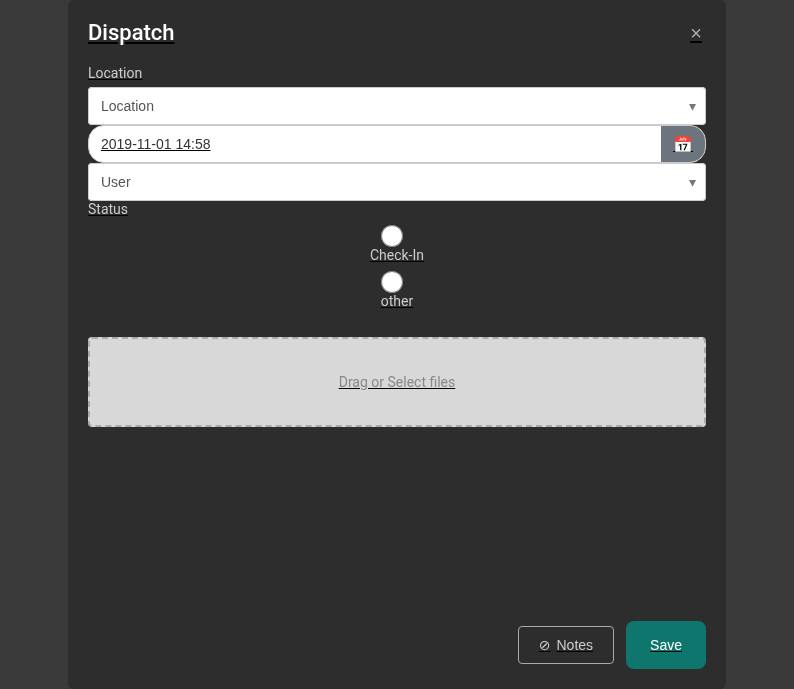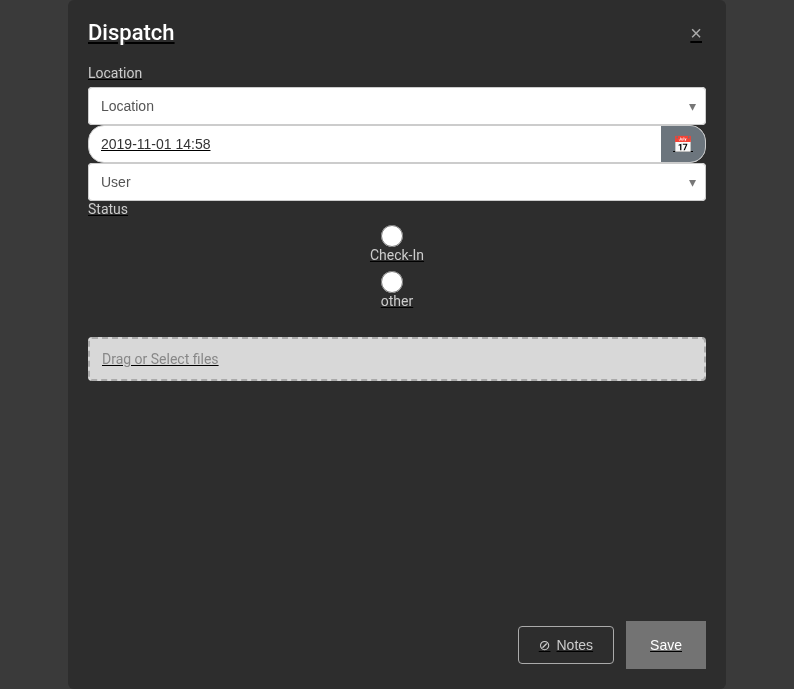--- a/index.html
+++ b/index.html
@@ -164,22 +164,22 @@
       font-size: 14px;
       color: #333333;
       outline: none;
       height: 42px;
     }
 
     .dropzone {
       border: 2px dashed #aaaaaa;
       border-radius: 4px;
       background: #d8d8d8;
-      text-align: left;
-      padding: 12px;
+      text-align: center;
+      padding: 35px;
       color: #888888;
       font-size: 14px;
       cursor: pointer;
       margin-top: 6px;
     }
 
     .modal-footer {
       display: flex;
       justify-content: flex-end;
       align-items: center;
@@ -195,25 +195,25 @@
       padding: 10px 20px;
       border-radius: 4px;
       font-size: 14px;
       cursor: pointer;
       display: flex;
       align-items: center;
       gap: 6px;
     }
 
     .save-btn {
-      background: #737373;
+      background: #0f766e;
       border: none;
       color: #ffffff;
       padding: 16px 24px;
-      border-radius: 0;
+      border-radius: 8px;
       font-size: 14px;
       cursor: pointer;
       font-weight: 500;
     }
   </style>
 </head>
 <body>
 
 <div class="modal-overlay">
 

